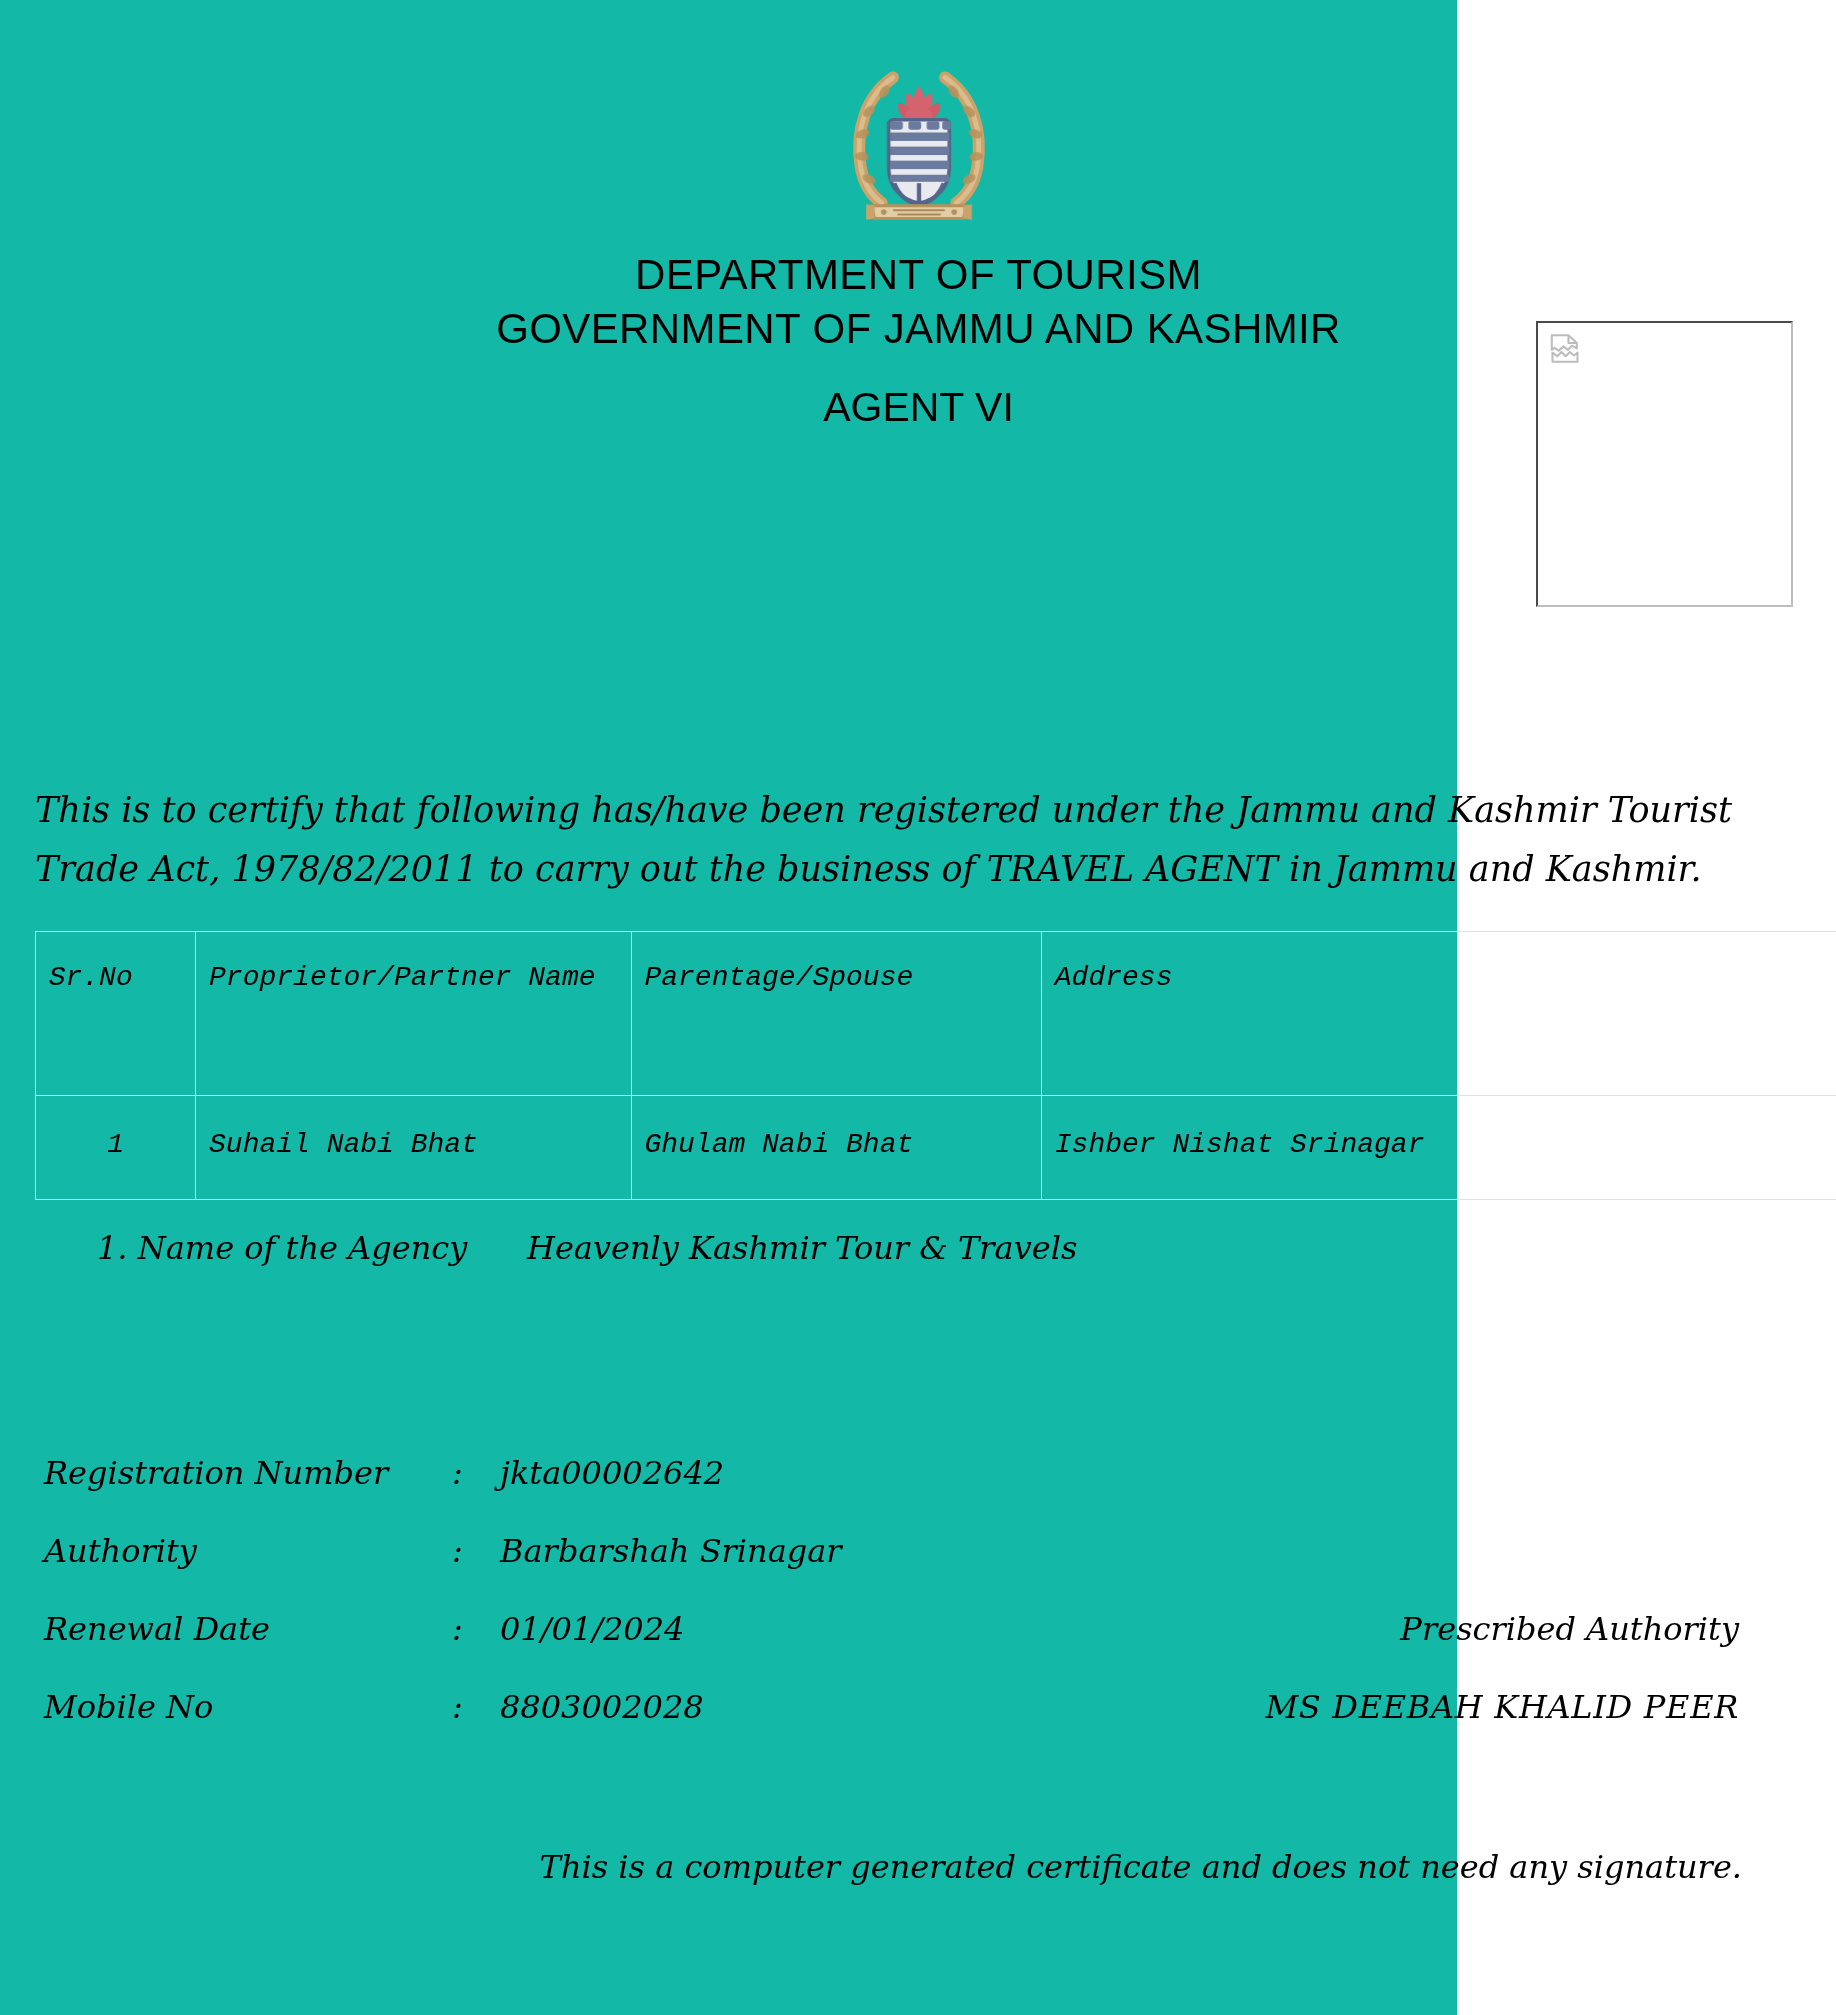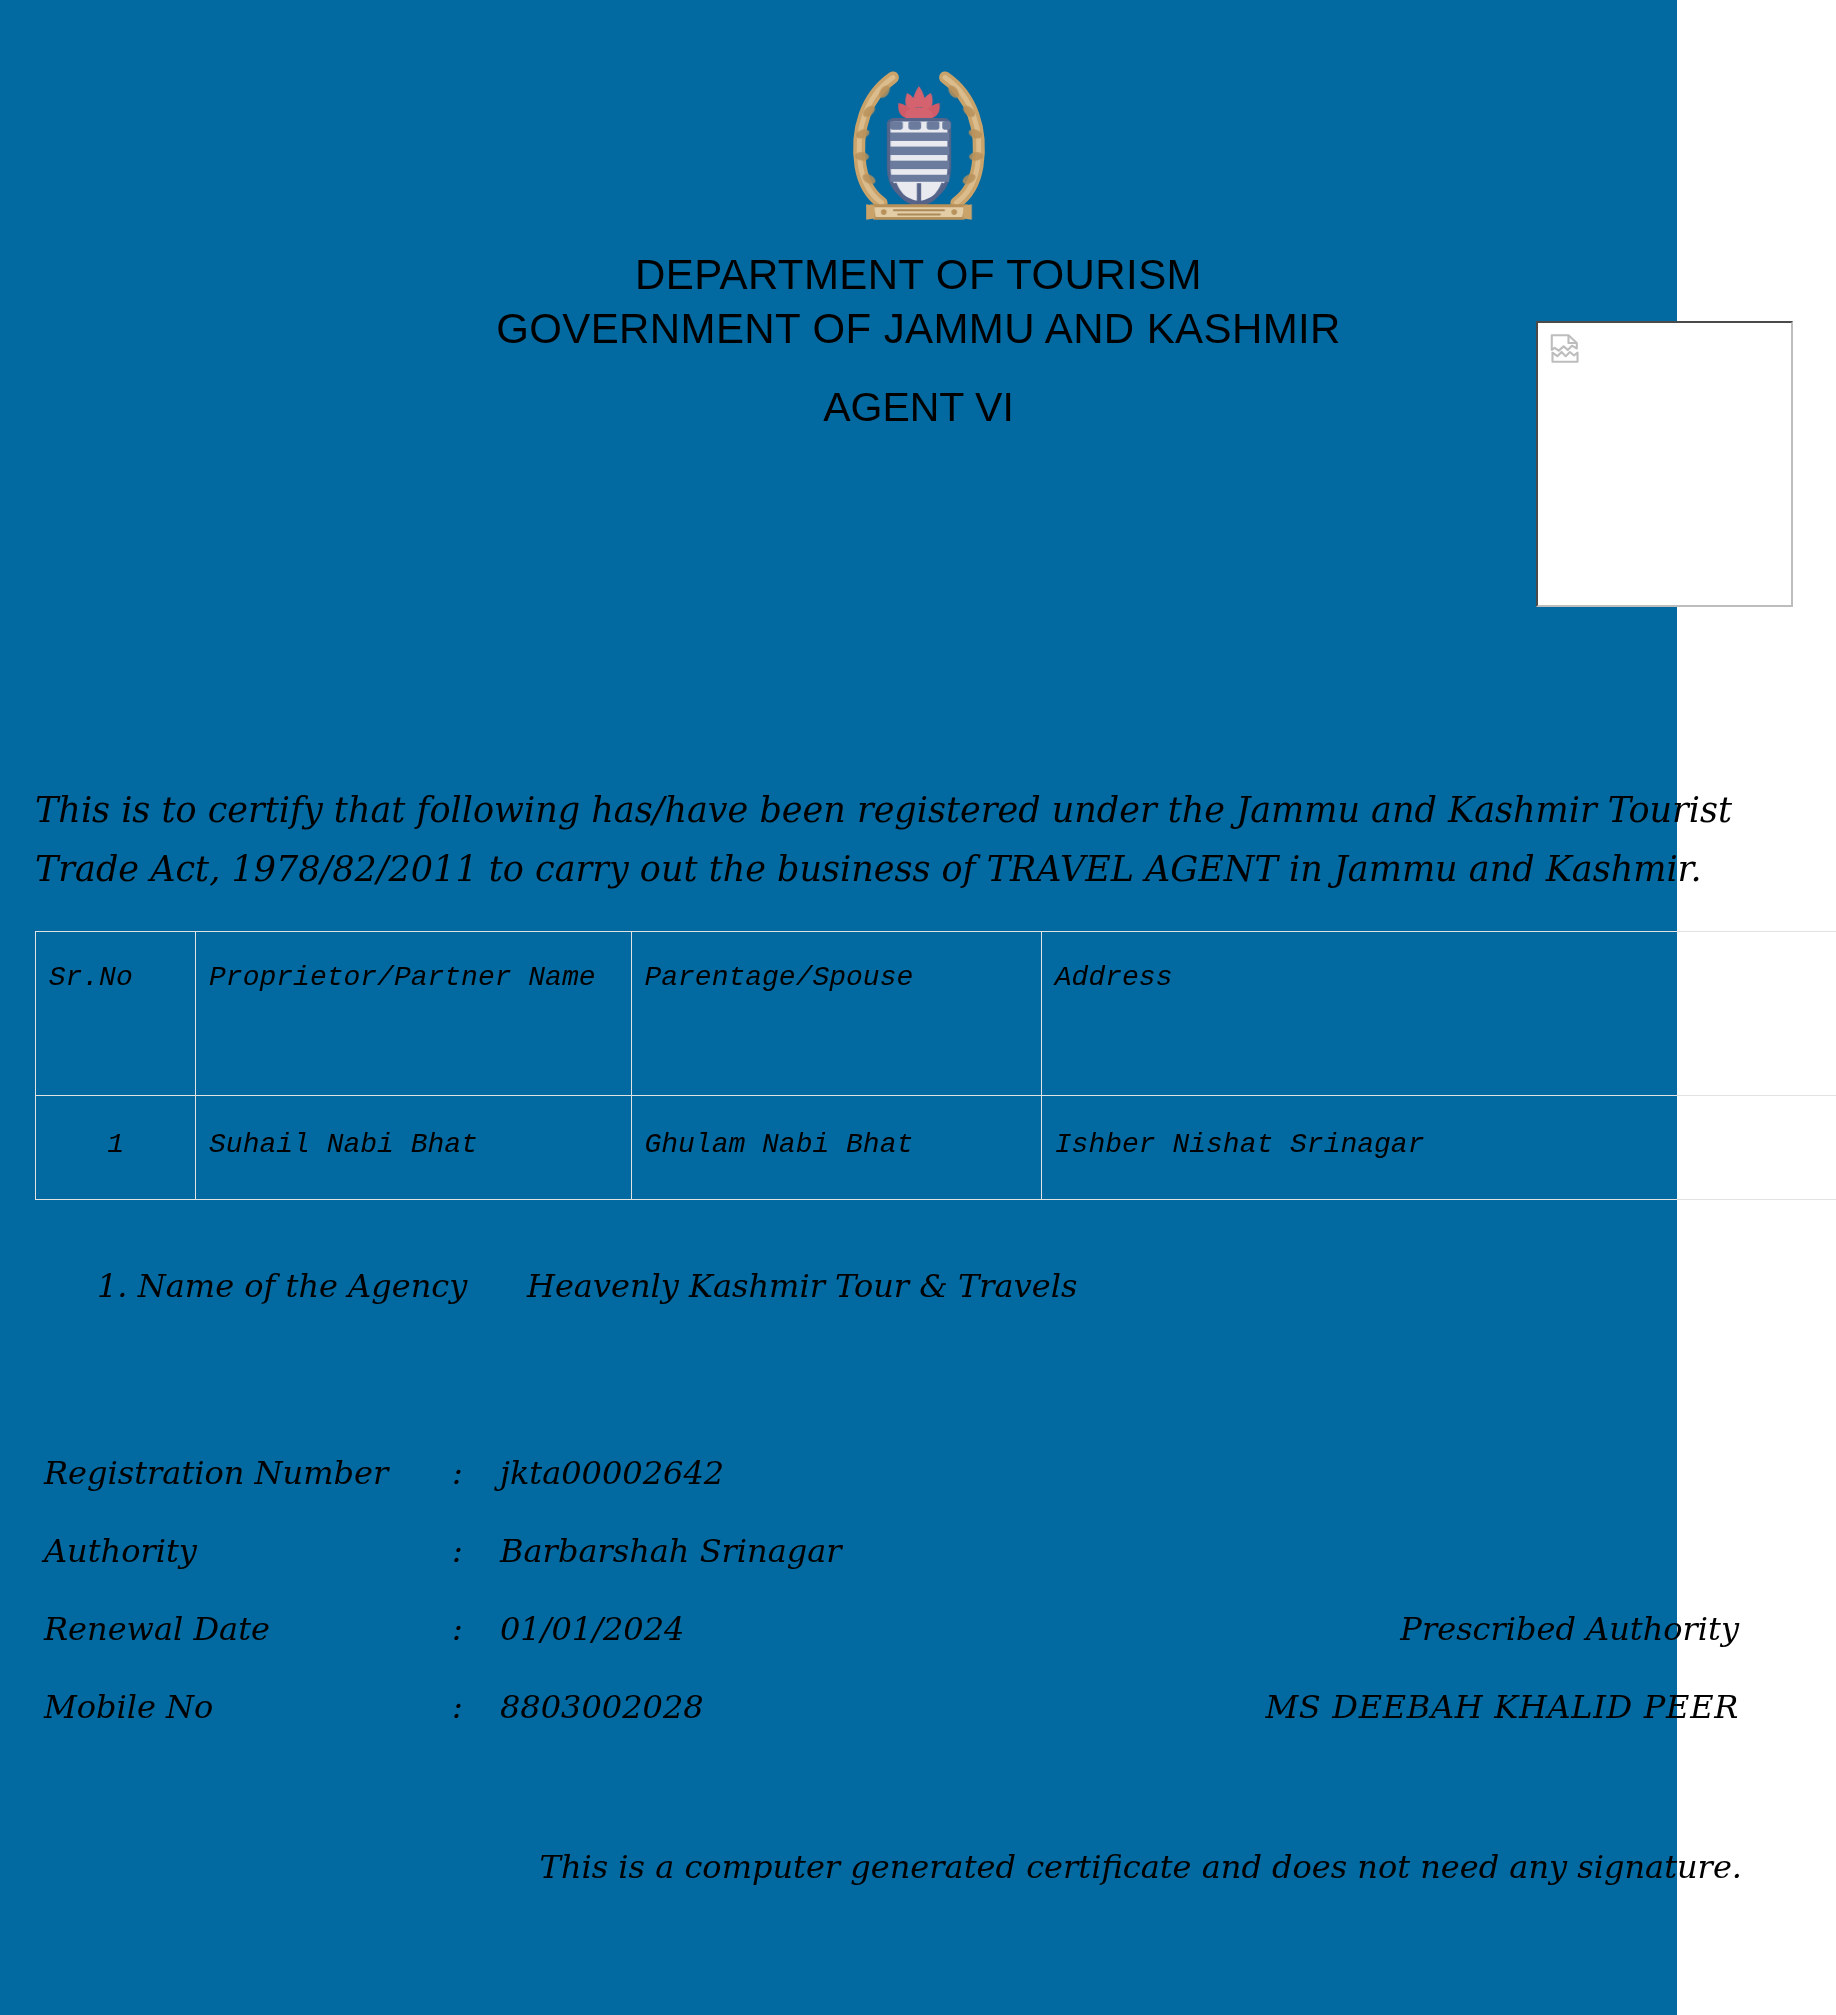--- a/index.html
+++ b/index.html
@@ -12,23 +12,23 @@
     width: 1837px;
     height: 2015px;
     position: relative;
     font-family: "Liberation Serif", "DejaVu Serif", serif;
     color: #000000;
     overflow: hidden;
   }
 
   .page {
     position: relative;
-    width: 1677px;
+    width: 1457px;
     height: 2015px;
-    background: #0369a1;
+    background: #14b8a6;
   }
 
   
   .emblem-wrap {
     position: absolute;
     left: 0;
     top: 62px;
     width: 1837px;
     text-align: center;
   }
@@ -155,21 +155,21 @@
     position: absolute;
     left: 97px;
     top: 1229px;
     width: 1622px;
     font-family: "DejaVu Serif", "Liberation Serif", serif;
     font-style: italic;
     font-size: 32px;
   }
   .item-row {
     display: flex;
-    align-items: flex-end;
+    align-items: flex-start;
     height: 76px;
   }
   .item-label { width: 430px; flex: 0 0 430px; }
   .item-value { flex: 1 1 auto; }
 
   
   .details {
     position: absolute;
     left: 44px;
     top: 1454px;

